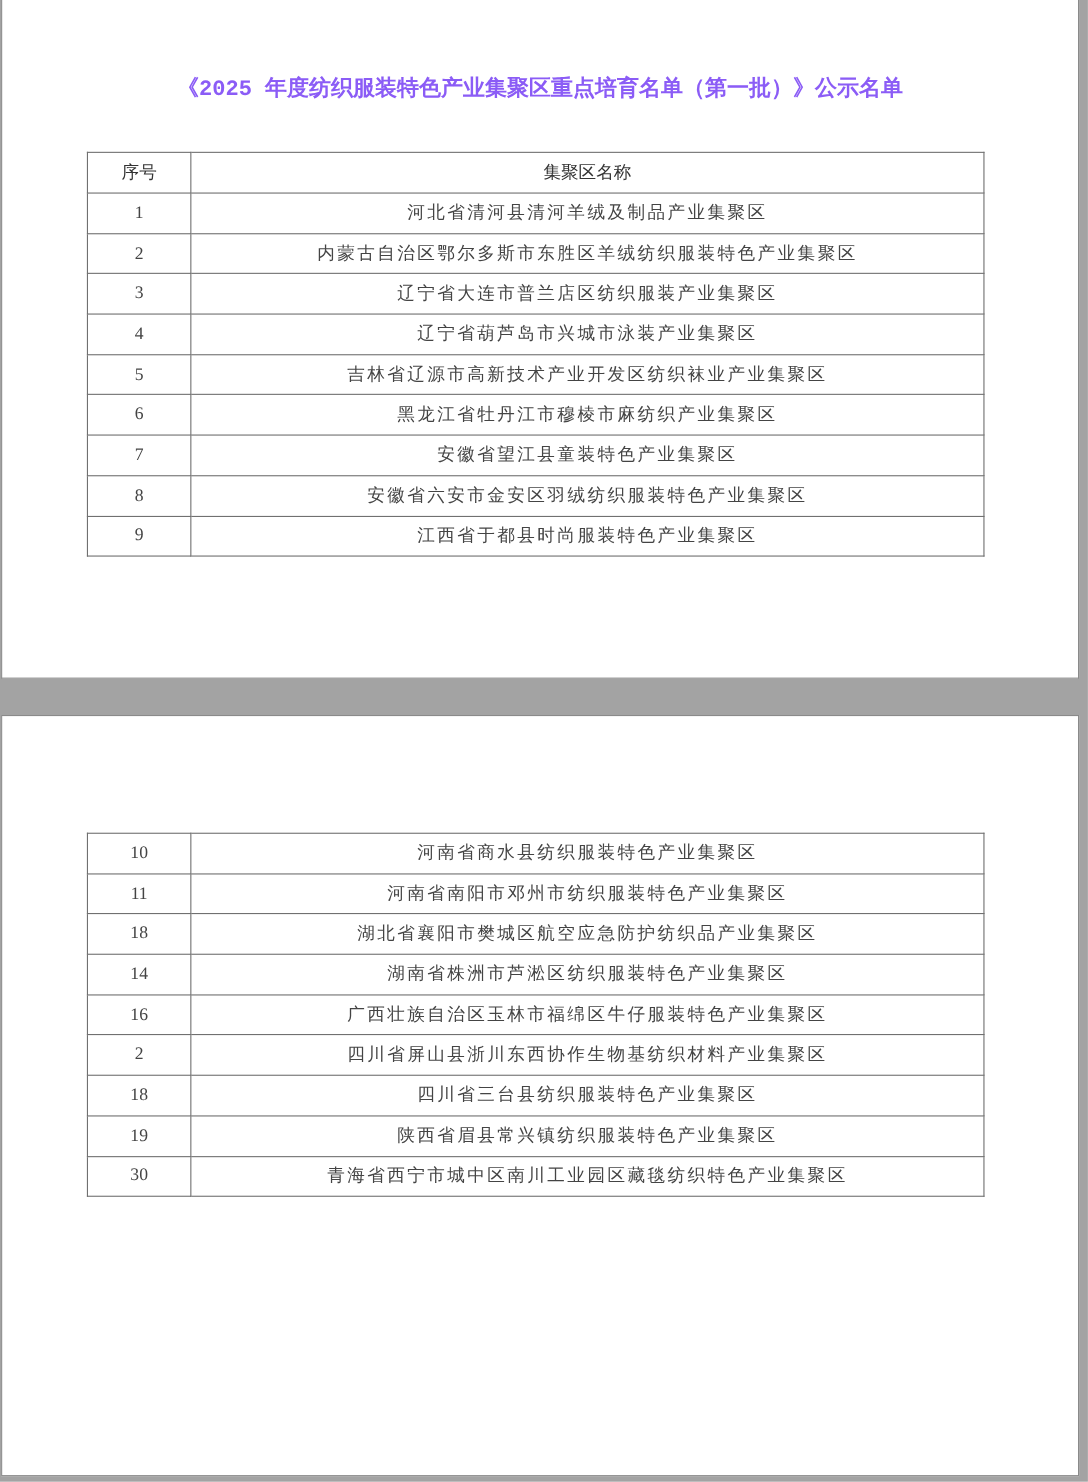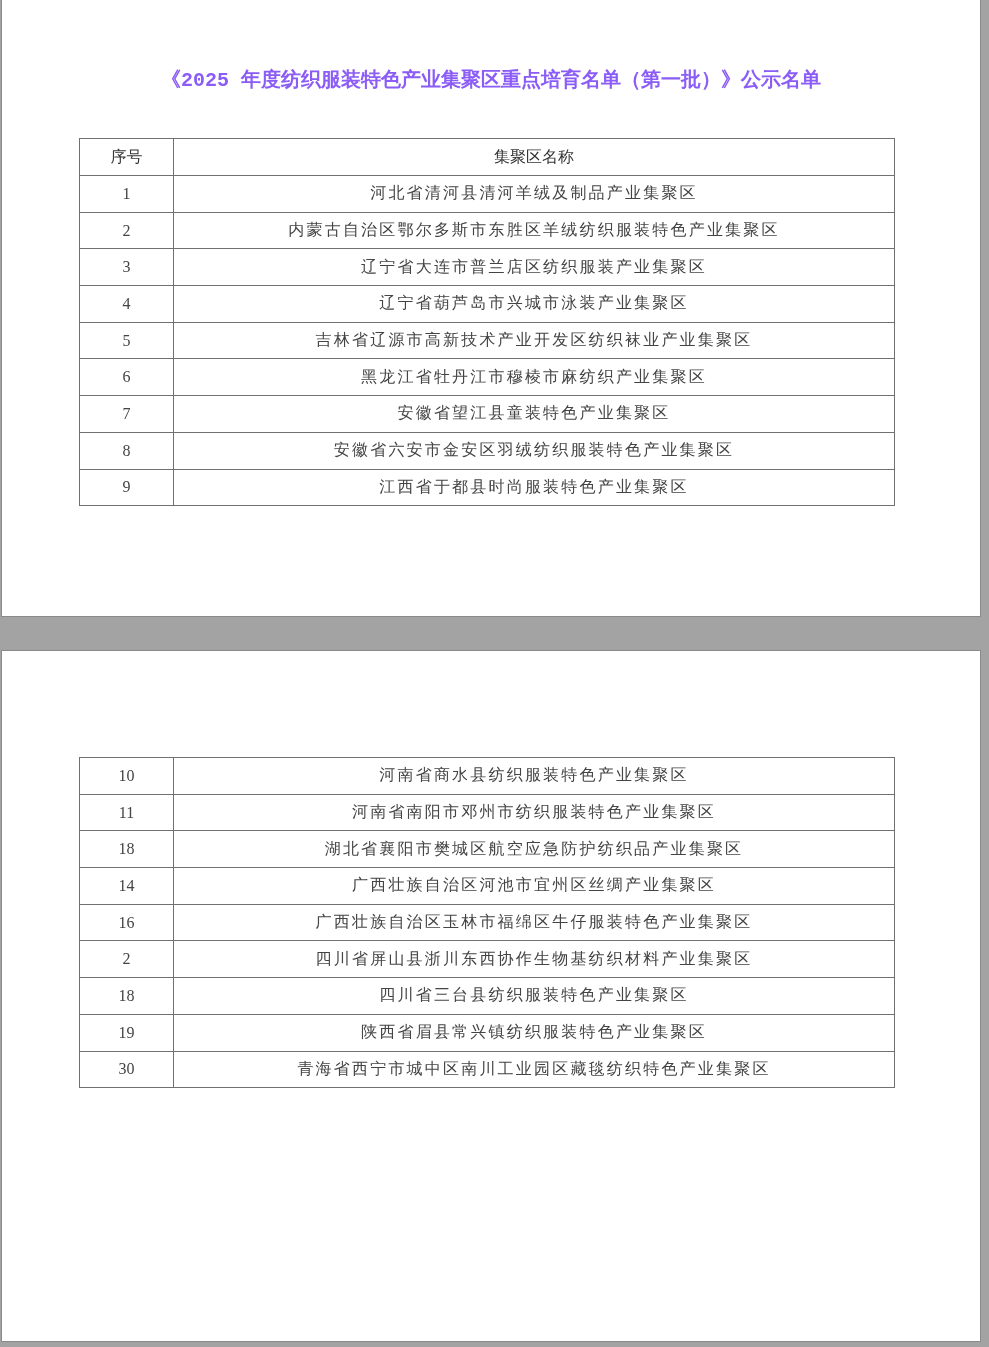--- a/index.html
+++ b/index.html
@@ -158,21 +158,21 @@
       <tr>
           <td class="idx">11</td>
           <td class="name">河南省南阳市邓州市纺织服装特色产业集聚区</td>
         </tr>
       <tr>
           <td class="idx">18</td>
           <td class="name">湖北省襄阳市樊城区航空应急防护纺织品产业集聚区</td>
         </tr>
       <tr>
           <td class="idx">14</td>
-          <td class="name">广西壮族自治区河池市宜州区丝绸产业集聚区</td>
+          <td class="name">湖南省株洲市芦淞区纺织服装特色产业集聚区</td>
         </tr>
       <tr>
           <td class="idx">16</td>
           <td class="name">广西壮族自治区玉林市福绵区牛仔服装特色产业集聚区</td>
         </tr>
       <tr>
           <td class="idx">2</td>
           <td class="name">四川省屏山县浙川东西协作生物基纺织材料产业集聚区</td>
         </tr>
       <tr>

